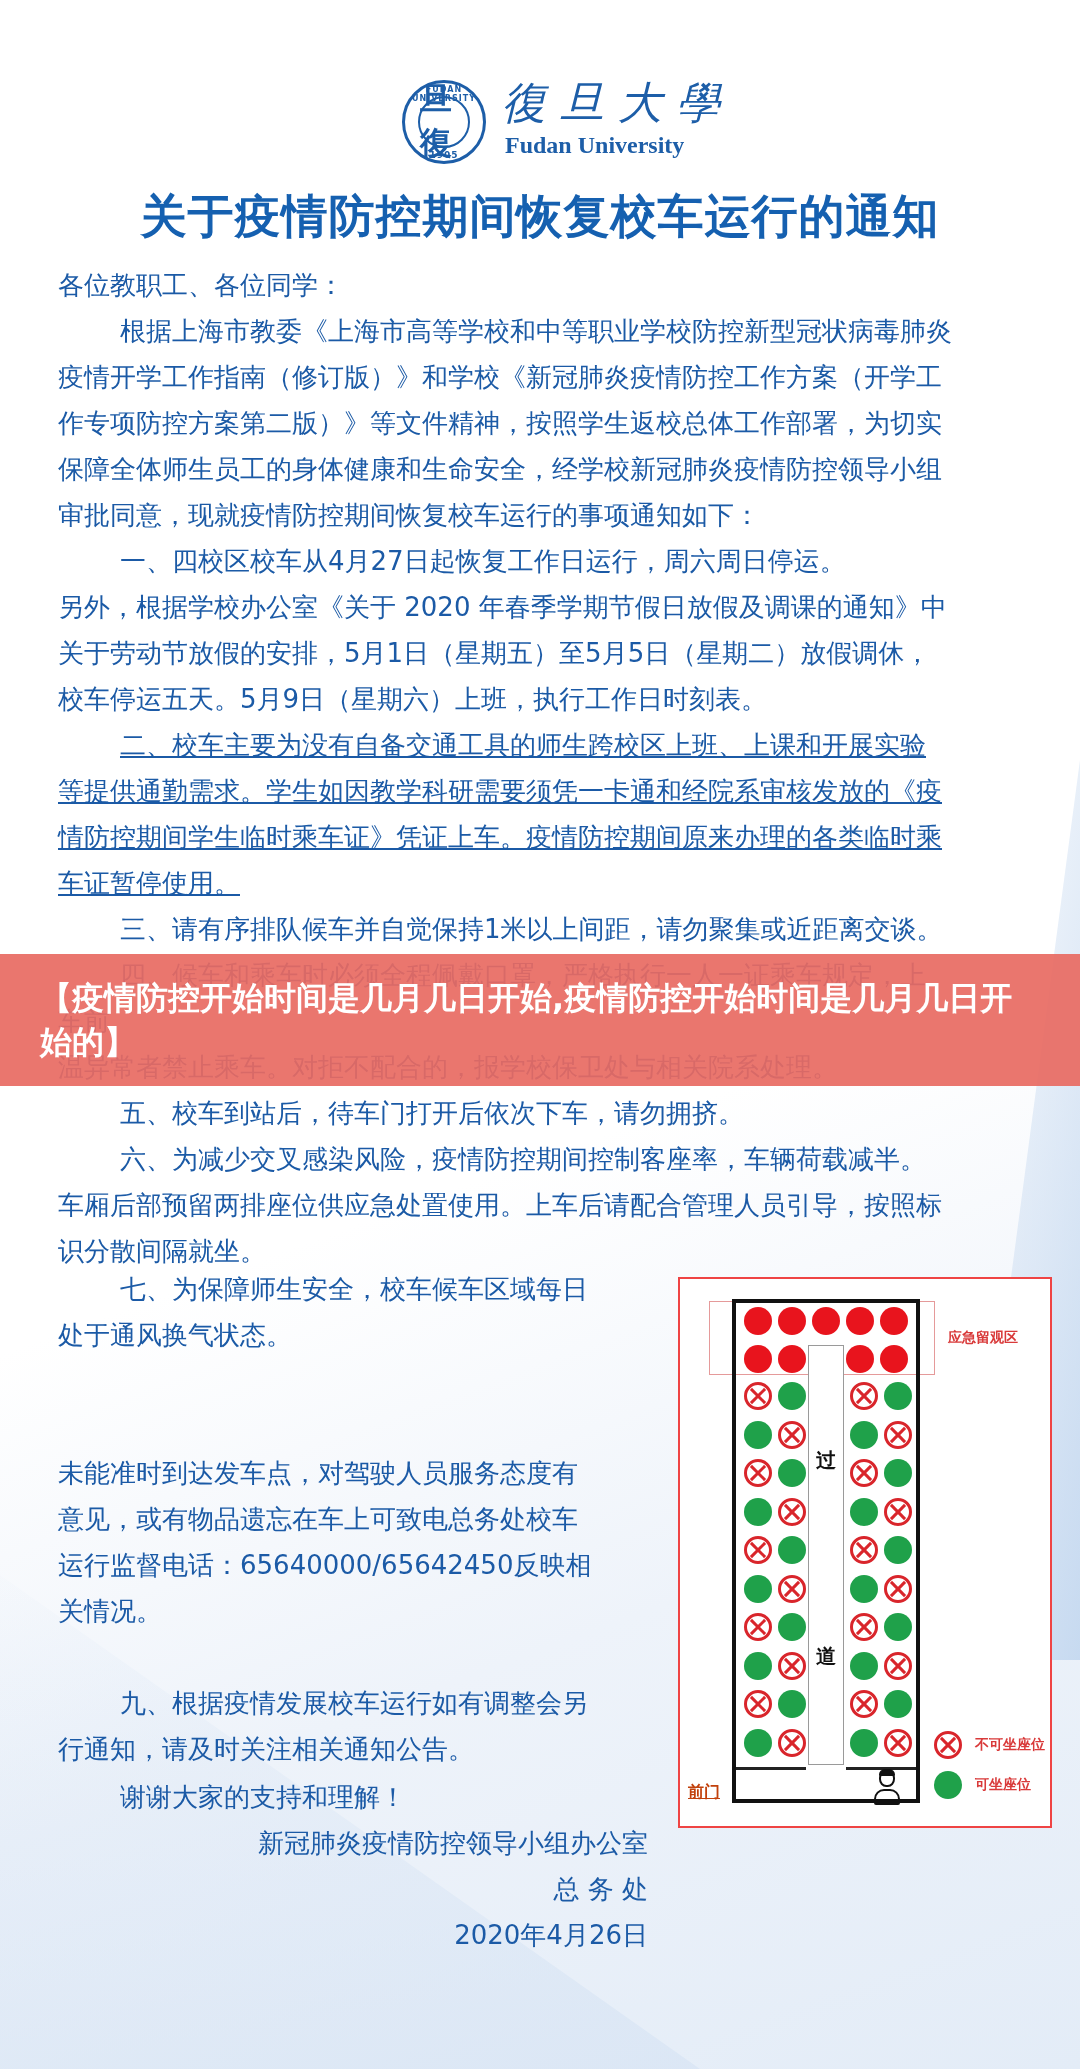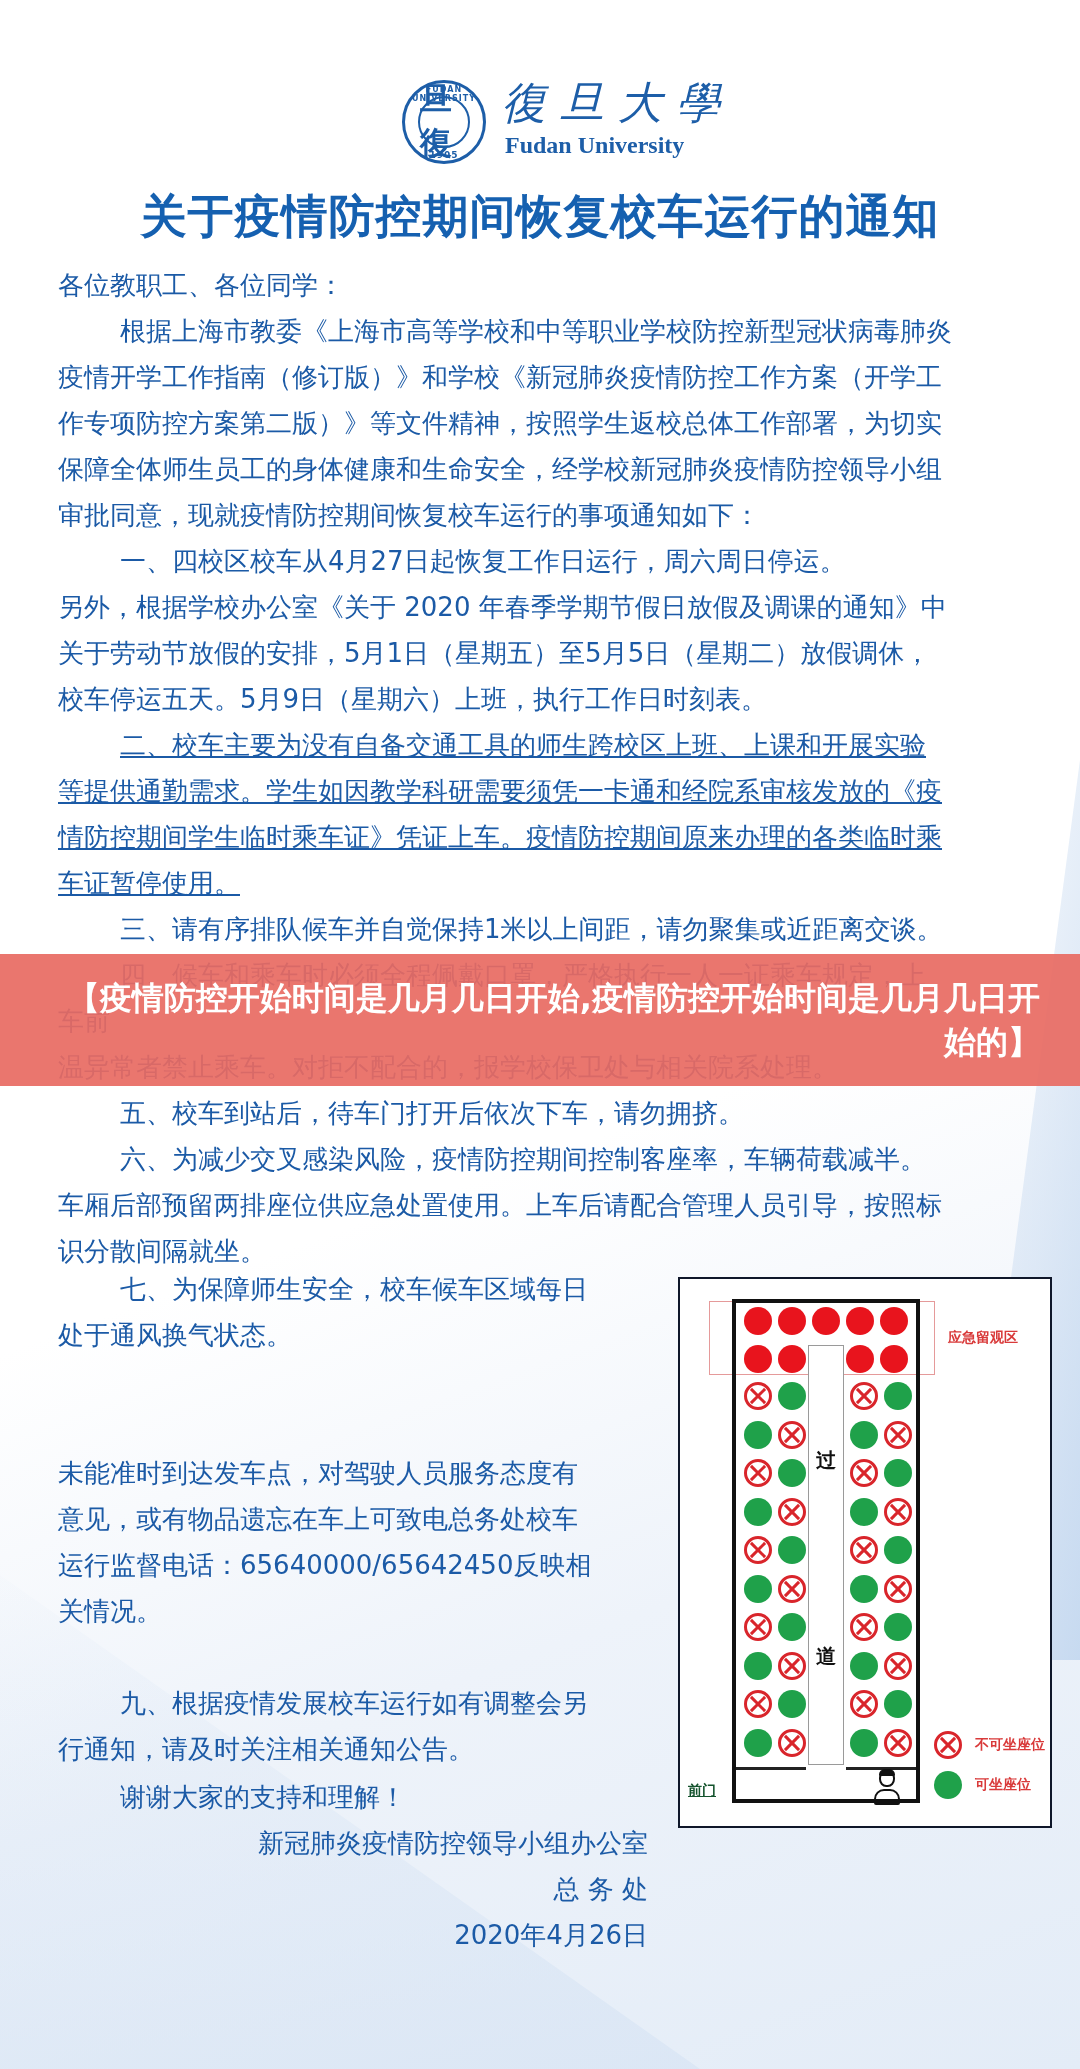--- a/index.html
+++ b/index.html
@@ -51,26 +51,26 @@
     white-space:nowrap;
   }
   .para .ln { display:block; height:46px; }
   .indent { padding-left:62px; }
   .banner {
     position:absolute; left:0; top:954px; width:1080px; height:132px;
     background:rgba(232,106,98,0.92);
     display:flex; align-items:center; justify-content:center;
   }
   .banner-text {
-    width:1000px; text-align:right; color:#ffffff; font-size:32px; font-weight:bold; line-height:44px;
+    width:1000px; text-align:left; color:#ffffff; font-size:32px; font-weight:bold; line-height:44px;
   }
   .signoff { position:absolute; right:432px; text-align:right; font-size:26px; line-height:46px; color:#1b5aa6; white-space:nowrap; }
   .diagram {
     position:absolute; left:678px; top:1277px; width:374px; height:551px; background:#ffffff;
-    border:2px solid #0f172a; box-sizing:border-box;
+    border:2px solid #ef4444; box-sizing:border-box;
   }
   .bus {
     position:absolute; left:52px; top:20px; width:188px; height:504px;
     border:4px solid #111; border-left-width:4px; box-sizing:border-box;
   }
   .emerg-box {
     position:absolute; left:29px; top:22px; width:226px; height:74px; border:1.5px solid #e59a9a; box-sizing:border-box;
   }
   .emerg-label { position:absolute; left:268px; top:50px; font-size:14px; font-weight:bold; color:#d93a3a; }
   .aisle {
@@ -84,21 +84,21 @@
   .seat.x::before, .seat.x::after {
     content:""; position:absolute; left:50%; top:50%; width:20px; height:3px; background:#d9252b;
     transform:translate(-50%,-50%) rotate(45deg);
   }
   .seat.x::after { transform:translate(-50%,-50%) rotate(-45deg); }
   .front-line { position:absolute; height:3px; background:#222; }
   .driver { position:absolute; left:194px; top:490px; width:26px; height:38px; }
   .driver .head { position:absolute; left:5px; top:0; width:16px; height:18px; border:2px solid #111; border-radius:50% 50% 45% 45%; box-sizing:border-box; background:#fff; }
   .driver .hair { position:absolute; left:5px; top:0; width:16px; height:7px; background:#111; border-radius:8px 8px 2px 2px; }
   .driver .body { position:absolute; left:0; top:20px; width:26px; height:16px; border:2px solid #111; border-radius:10px 10px 2px 2px; box-sizing:border-box; }
-  .door-label { position:absolute; left:8px; top:503px; font-size:14px; font-weight:bold; color:#14532d;text-decoration:underline; }
+  .door-label { position:absolute; left:8px; top:503px; font-size:16px; font-weight:bold; color:#c2410c;text-decoration:underline; }
   .legend { position:absolute; left:254px; }
   .legend .seat { position:relative; display:inline-block; vertical-align:middle; }
   .legend .lbl { display:inline-block; vertical-align:middle; font-size:14px; font-weight:bold; color:#d93a3a; margin-left:8px; }
 </style>
 </head>
 <body>
 
 <div class="bg-shape-right"></div>
 <div class="bg-shape-left"></div>
 

